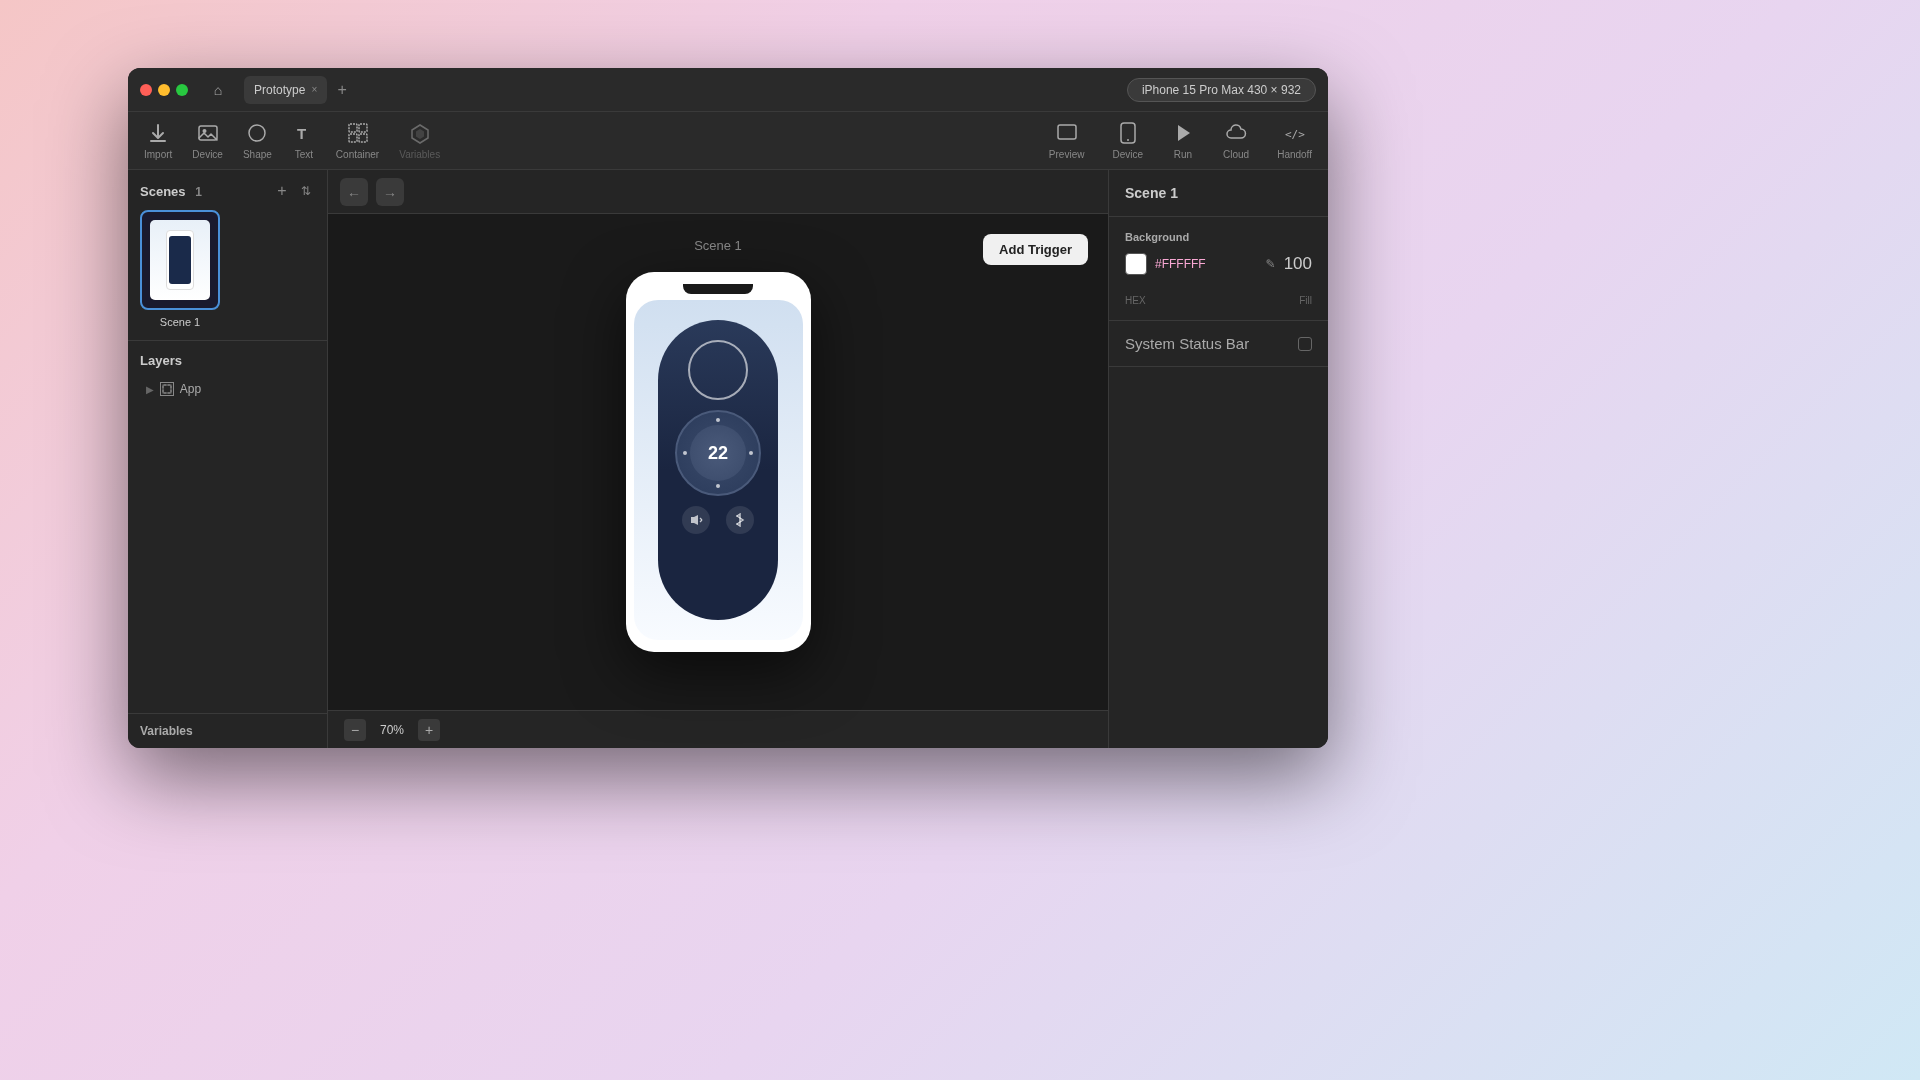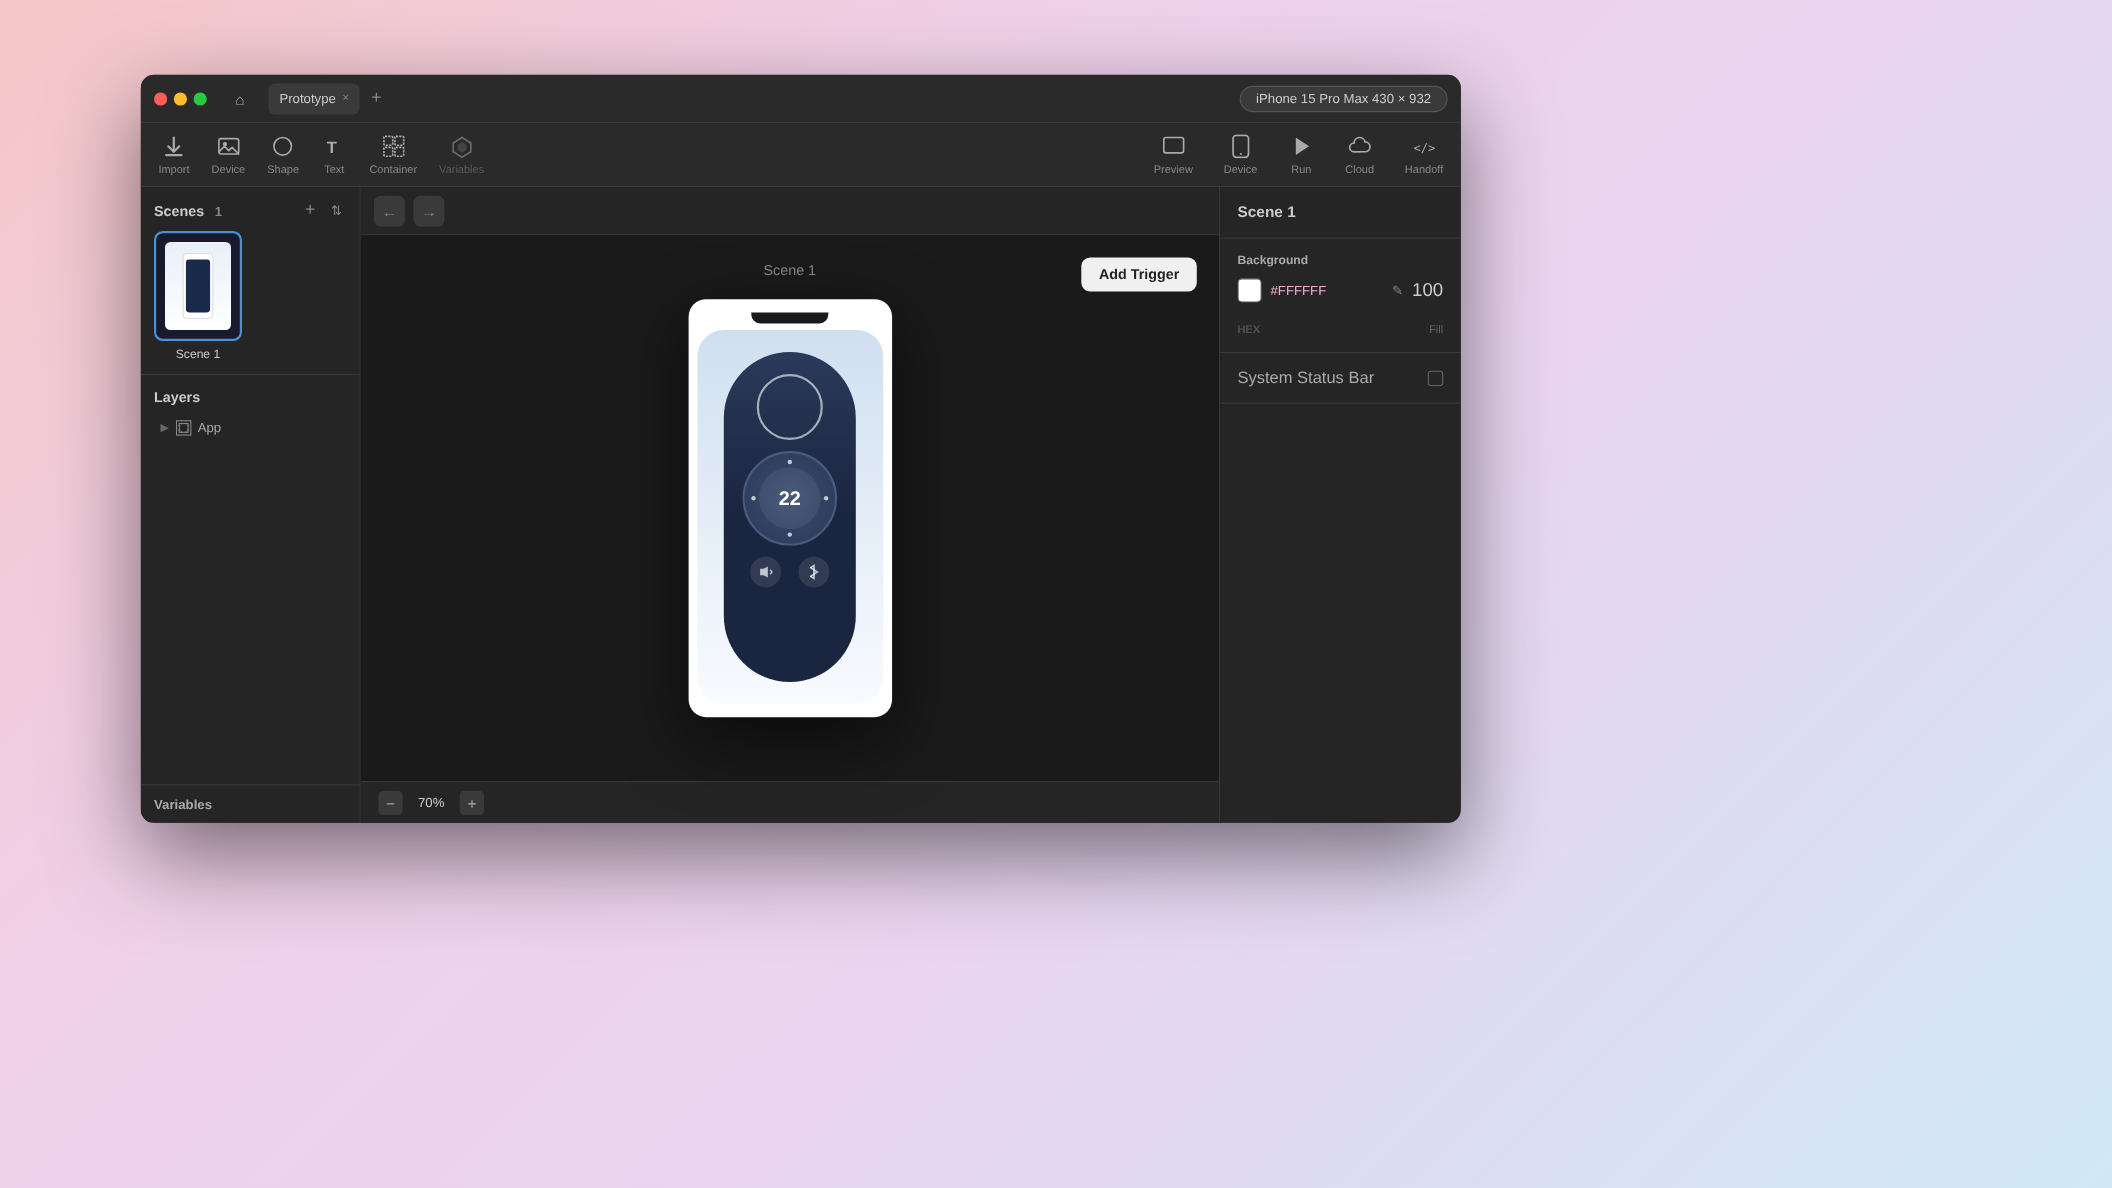--- a/index.html
+++ b/index.html
@@ -329,21 +329,21 @@
       border-radius: 8px;
       font-size: 13px;
       font-weight: 600;
       cursor: pointer;
     }
     
     .phone-mockup {
       width: 185px;
       height: 380px;
       background: #ffffff;
-      border-radius: 16px;
+      border-radius: 28px;
       box-shadow: 0 20px 60px rgba(0,0,0,0.6);
       display: flex;
       flex-direction: column;
       align-items: center;
       padding: 12px 8px;
       position: relative;
       overflow: hidden;
     }
     .phone-notch {
       width: 70px;

